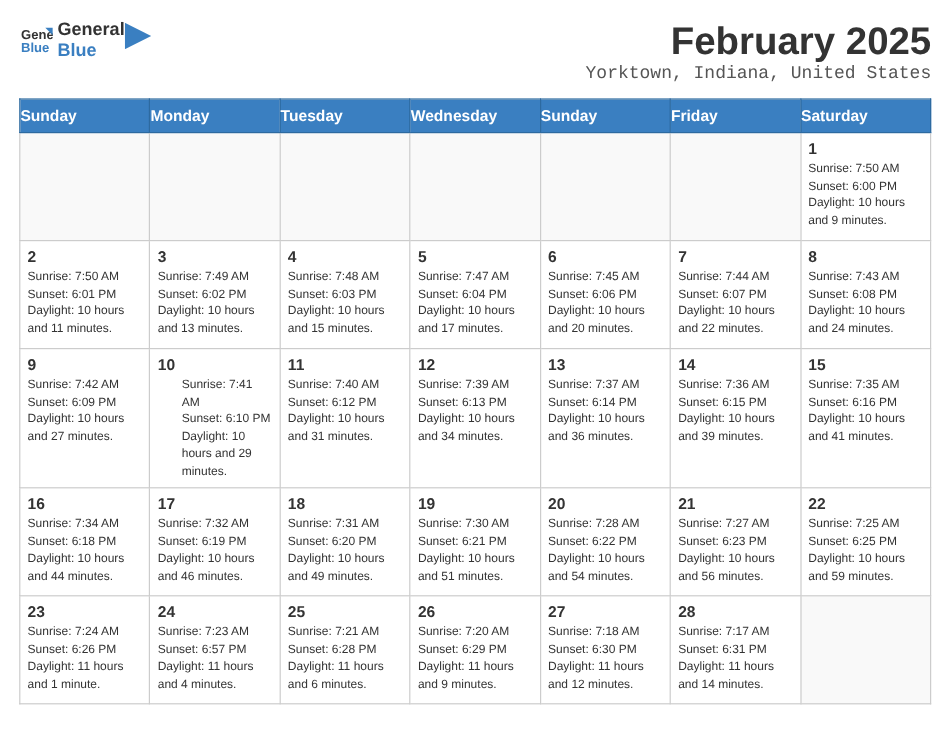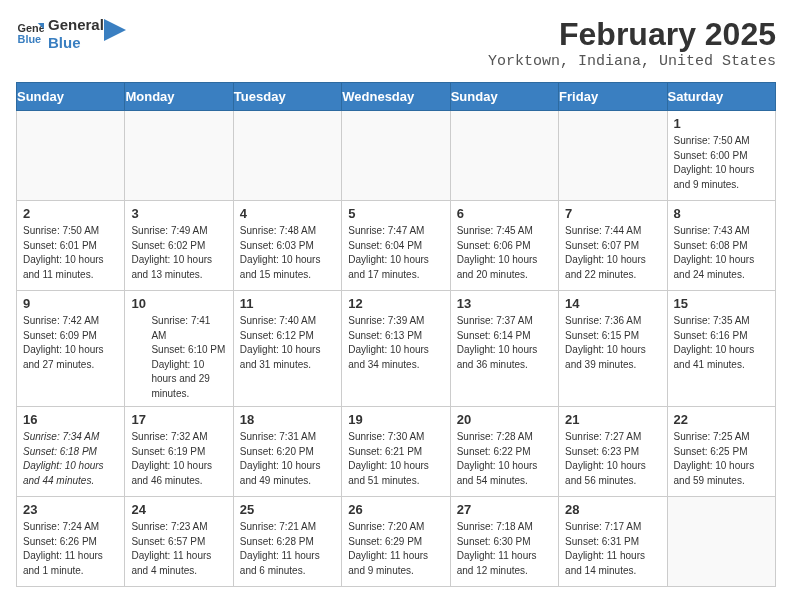--- a/index.html
+++ b/index.html
@@ -219,21 +219,21 @@
         <td>
           <span class="day-num">15</span>
           <div class="day-info" style="white-space: pre-line;">Sunrise: 7:35 AM
 Sunset: 6:16 PM
 Daylight: 10 hours and 41 minutes.</div>
         </td>
       </tr>
       <tr>
         <td>
           <span class="day-num">16</span>
-          <div class="day-info" style="white-space: pre-line; font-style: italic;">Sunrise: 7:34 AM
+          <div class="day-info" style="white-space: pre-line;">Sunrise: 7:34 AM
 Sunset: 6:18 PM
 Daylight: 10 hours and 44 minutes.</div>
         </td>
         <td>
           <span class="day-num">17</span>
           <div class="day-info" style="white-space: pre-line;">Sunrise: 7:32 AM
 Sunset: 6:19 PM
 Daylight: 10 hours and 46 minutes.</div>
         </td>
         <td>

